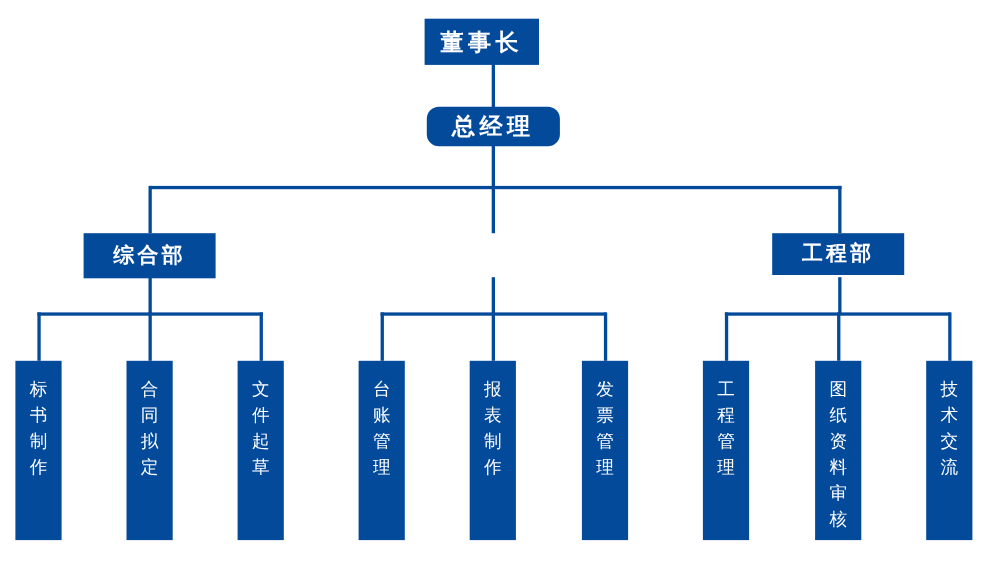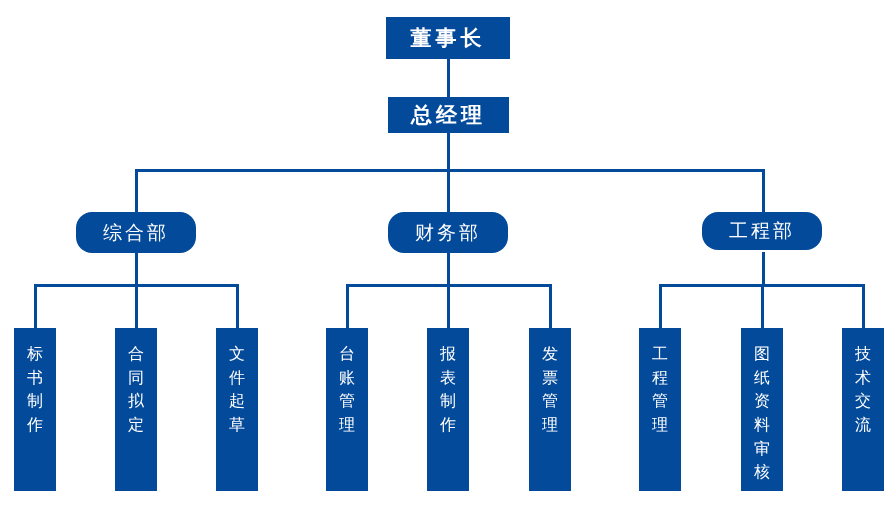--- a/index.html
+++ b/index.html
@@ -31,23 +31,22 @@
     line-height: 1.25;
     z-index: 3;
   }
   .node.top {
     font-size: 21px;
     font-weight: bold;
     letter-spacing: 4px;
   }
   .node.dept {
     font-size: 19px;
-    font-weight: normal;
+    font-weight: bold;
     letter-spacing: 3px;
-    border-radius: 16px;
   }
   .node.leaf {
     font-size: 16px;
     font-weight: normal;
     letter-spacing: 0;
     padding: 14px 0 0 0;
     align-items: flex-start;
   }
   .vtext {
     display: block;
@@ -97,27 +96,26 @@
   <div class="vline" style="left:346px; top:284px; height:44px;"></div>
   <div class="vline" style="left:447px; top:284px; height:44px;"></div>
   <div class="vline" style="left:549px; top:284px; height:44px;"></div>
 
   <div class="vline" style="left:762px; top:252px; height:33px;"></div>
   <div class="hline" style="left:659px; top:284px; width:205px;"></div>
   <div class="vline" style="left:659px; top:284px; height:44px;"></div>
   <div class="vline" style="left:761px; top:284px; height:44px;"></div>
   <div class="vline" style="left:862px; top:284px; height:44px;"></div>
 
-  <div class="node top" style="left:386px; top:17px; width:124px; height:42px;">董事长</div>
+  <div class="node top" style="left:386px; top:17px; width:104px; height:42px;">董事长</div>
 
-  <div class="node top" style="left:388px; top:97px; width:121px; height:36px;">总经理</div>
+  <div class="node top" style="left:388px; top:97px; width:121px; height:36px;border-radius:11px;">总经理</div>
 
   <div class="node dept" style="left:76px; top:212px; width:120px; height:41px;">综合部</div>
 
-  <div class="node dept" style="left:388px; top:212px; width:120px; height:41px;">财务部</div>
 
   <div class="node dept" style="left:702px; top:212px; width:120px; height:38px;">工程部</div>
 
   <div class="node leaf" style="left:14px; top:328px; width:42px; height:163px;">
     <span class="vtext">
         <span>标</span>
         <span>书</span>
         <span>制</span>
         <span>作</span>
       </span>

